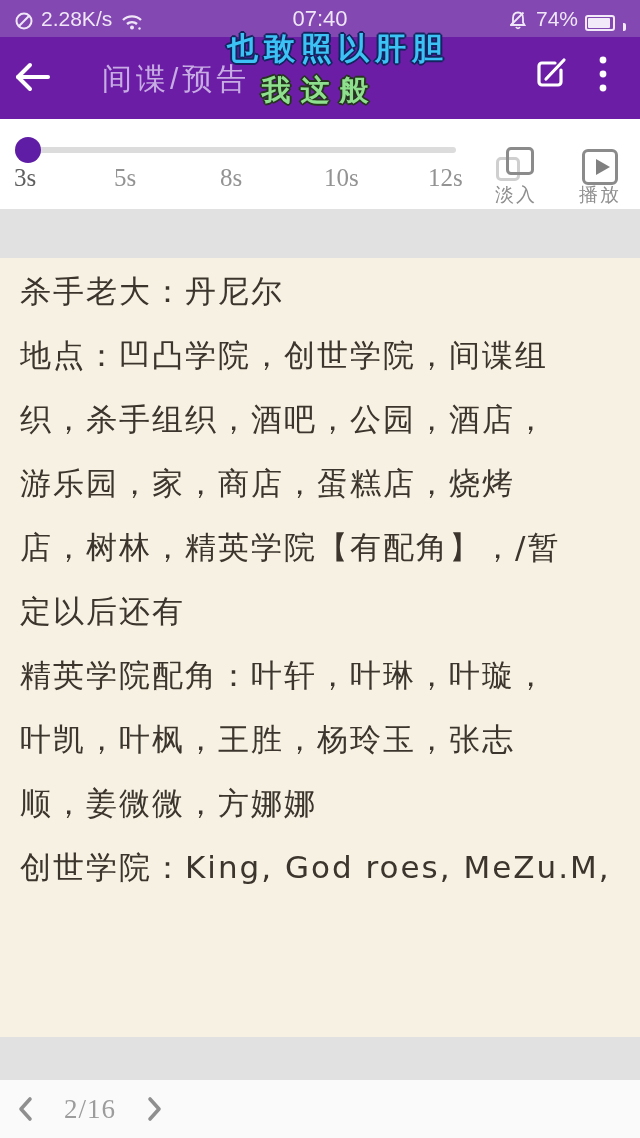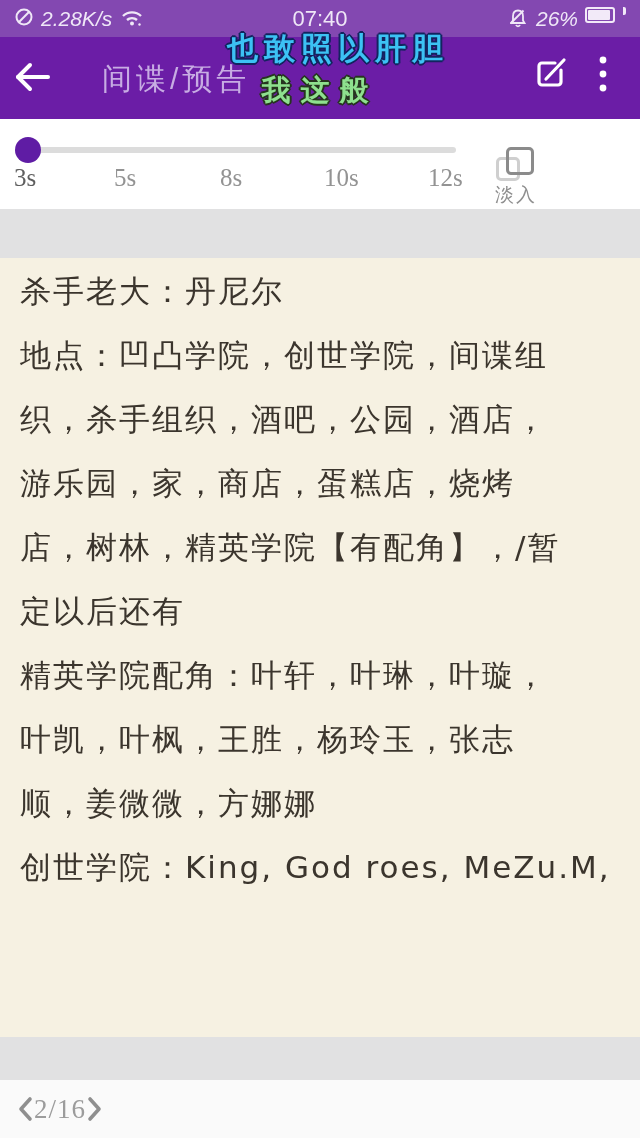--- a/index.html
+++ b/index.html
@@ -9,21 +9,21 @@
     position:relative; width:640px; height:1138px; margin:0 auto;
     background:var(--content-bg,#f6f1e2); overflow:hidden;
   }
   
   .status-bar{
     position:absolute; left:0; top:0; width:640px; height:37px;
     background:var(--status-bar-bg,#8348b1);
     display:flex; align-items:center; justify-content:space-between;
     color:var(--status-text,#efe7f7); font-size:21px; padding:0 14px;
   }
-  .sb-group{ display:flex; align-items:flex-start; gap:7px;font-style:italic; }
+  .sb-group{ display:flex; align-items:flex-end; gap:7px; }
   .sb-center{ position:absolute; left:0; right:0; text-align:center; font-size:22px; pointer-events:none;}
   .battery-body{
     position:relative; width:30px; height:16px;
     border:2px solid #f2eaf8; border-radius:3px; background:transparent;
   }
   .battery-body::before{ content:""; position:absolute; left:1px; top:1px; right:3px; bottom:1px; background:#f2eaf8; border-radius:1px;}
   .battery-tip{ width:3px; height:8px; background:#f2eaf8; border-radius:0 2px 2px 0; margin-left:1px;}
   
   .app-bar{
     position:absolute; left:0; top:37px; width:640px; height:82px;
@@ -80,21 +80,21 @@
   }
   .text-line{
     font-size:31px; line-height:64px; color:var(--content-text,#3b352d);
     letter-spacing:2px; white-space:nowrap;
     font-family:"DejaVu Sans","Liberation Sans",sans-serif;
   }
   .band-bottom{ position:absolute; left:0; top:1037px; width:640px; height:43px; background:var(--band-gray,#e1e1e2); }
   
   .footer{
     position:absolute; left:0; top:1080px; width:640px; height:58px;
-    background:var(--footer-bg,#fafafa); display:flex; align-items:center; padding-left:16px;text-align:center;
+    background:var(--footer-bg,#fafafa); display:flex; align-items:center; gap:30px; padding-left:16px;text-align:center;
   }
   .pg-btn{ background:none; border:none; cursor:pointer; display:flex; align-items:center; }
   .page-indicator{ font-size:27px; color:#9c9c9c; font-family:"Liberation Serif","DejaVu Serif",serif; letter-spacing:1px;}
   svg{ display:block; }
 </style>
 </head>
 <body>
 
 <div class="screen">
 
@@ -118,21 +118,21 @@
     </div>
     <div class="sb-center">07:40</div>
     <div class="sb-group">
       <span>
         <svg width="22" height="22" viewBox="0 0 22 22">
           <path d="M11 3.5 C7.6 3.5 6 6.2 6 9.2 L6 13.5 L4.5 16 L17.5 16 L16 13.5 L16 9.2 C16 6.2 14.4 3.5 11 3.5 Z" fill="none" stroke="#efe7f7" stroke-width="1.8"></path>
           <path d="M9 18 a2.2 2.2 0 0 0 4 0" fill="none" stroke="#efe7f7" stroke-width="1.8"></path>
           <line x1="3.5" y1="16.5" x2="16.5" y2="3.5" stroke="#efe7f7" stroke-width="1.8"></line>
         </svg>
       </span>
-      <span>26%</span>
+      <span>74%</span>
       <span class="battery-body"></span>
       <span class="battery-tip"></span>
     </div>
   </div>
 
   <div class="app-bar">
     <button class="icon-btn" style="left:14px; top:24px;">
       <span>
         <svg width="38" height="32" viewBox="0 0 38 32">
           <line x1="4" y1="16" x2="34" y2="16" stroke="#fff" stroke-width="4" stroke-linecap="round"></line>
@@ -171,20 +171,24 @@
     <span class="dur-label d2">8s</span>
     <span class="dur-label d3">10s</span>
     <span class="dur-label d4">12s</span>
 
     <button class="tool-btn fade-btn">
       <span class="fade-ico" style="display:block;">
         <span class="sq-back" style="position:absolute;"></span>
         <span class="sq-front" style="position:absolute;"></span>
       </span>
       <span class="lbl">淡入</span>
+    </button>
+    <button class="tool-btn play-btn">
+      <span class="play-ico" style="display:block;"></span>
+      <span class="lbl">播放</span>
     </button>
   </div>
 
   <div class="band-top"></div>
 
   <div class="note-content">
     <div class="text-line">杀手老大：丹尼尔</div>
     <div class="text-line">地点：凹凸学院，创世学院，间谍组</div>
     <div class="text-line">织，杀手组织，酒吧，公园，酒店，</div>
     <div class="text-line">游乐园，家，商店，蛋糕店，烧烤</div>

